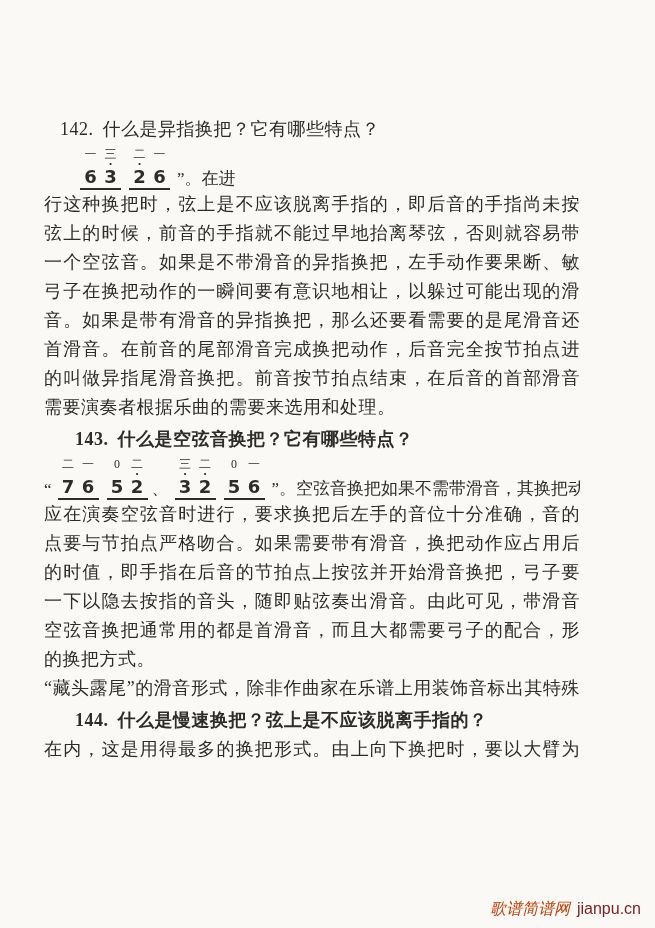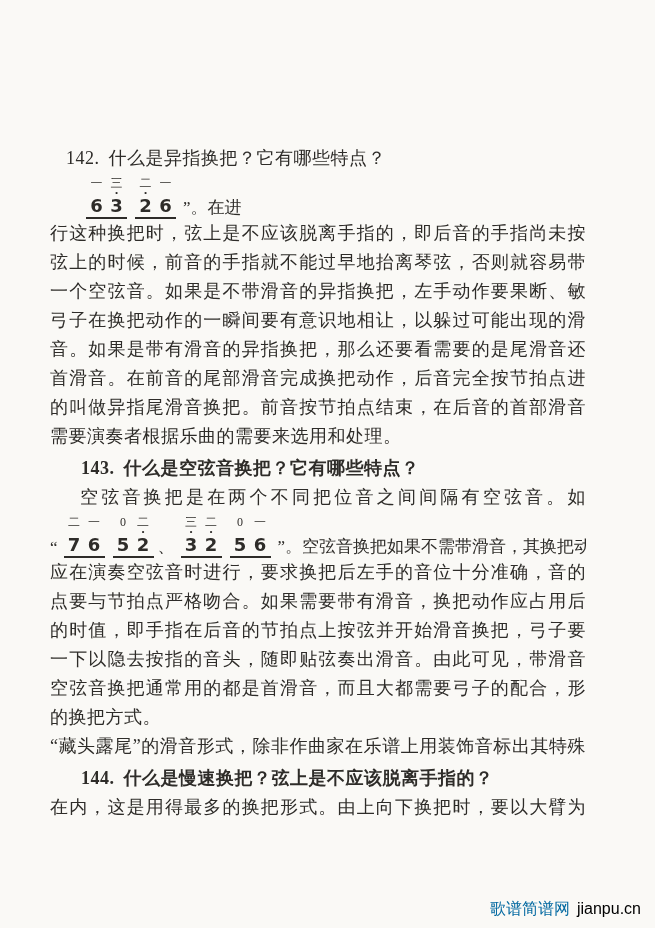--- a/index.html
+++ b/index.html
@@ -8,23 +8,22 @@
     width:655px;height:928px;
     background:#faf9f6;
     color:#2e2c29;
     font-family:"Liberation Serif","DejaVu Serif",serif;
     font-size:18px;
     overflow:hidden;
     box-sizing:border-box;
   }
   .text-block{
     position:absolute;
-    left:50px;top:112px;
+    left:44px;top:112px;
     width:536px;
-    margin-top:29px;
   }
   .line{
     line-height:29px;
     height:29px;
     overflow:hidden;
     letter-spacing:0.5px;
   }
   .just{
     text-align:justify;
     text-align-last:justify;
@@ -85,22 +84,22 @@
     margin-right:2px;
   }
 
   .watermark{
     position:absolute;
     right:14px;bottom:8px;
     font-family:"Liberation Sans","DejaVu Sans",sans-serif;
     font-size:16px;
     white-space:nowrap;
   }
-  .wm-site{color:#0369a1;}
-  .wm-url{color:#000000;margin-left:7px;}
+  .wm-site{color:#c2410c;font-style:italic;}
+  .wm-url{color:#7f1d1d;margin-left:7px;}
 </style>
 </head>
 <body>
 
 <div class="page">
   <div class="text-block">
 
     <div class="line q qi142">
       <span class="qnum">142.</span><span>什么是异指换把？它有哪些特点？</span>
     </div>
@@ -138,21 +137,20 @@
     <div class="line just">一个空弦音。如果是不带滑音的异指换把，左手动作要果断、敏捷，</div>
     <div class="line just">弓子在换把动作的一瞬间要有意识地相让，以躲过可能出现的滑</div>
     <div class="line just">音。如果是带有滑音的异指换把，那么还要看需要的是尾滑音还是</div>
     <div class="line just">首滑音。在前音的尾部滑音完成换把动作，后音完全按节拍点进入</div>
     <div class="line just">的叫做异指尾滑音换把。前音按节拍点结束，在后音的首部滑音完</div>
     <div class="line">需要演奏者根据乐曲的需要来选用和处理。</div>
 
     <div class="line q qi">
       <span class="qnum">143.</span><span>什么是空弦音换把？它有哪些特点？</span>
     </div>
-    <div class="line just ind">空弦音换把是在两个不同把位音之间间隔有空弦音。如</div>
     <div class="notation-line">
       <span>“</span>
       <span class="notation">
           <span class="beam-group">
             <span class="note">
               <span class="finger">二</span>
               <span class="octdot"></span>
               <span class="digit">7</span>
             </span>
             <span class="note">

